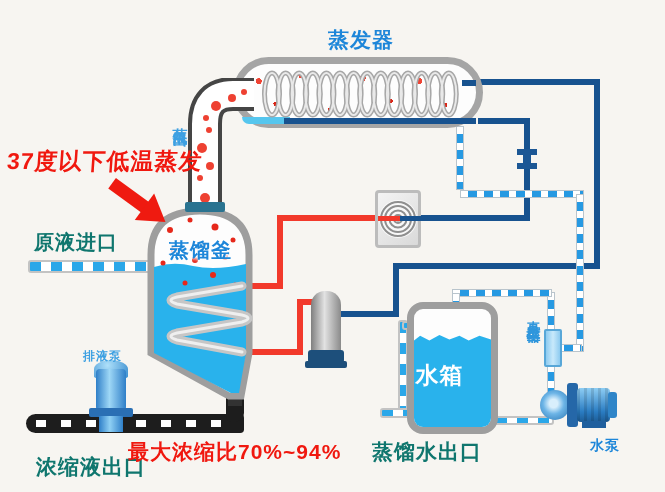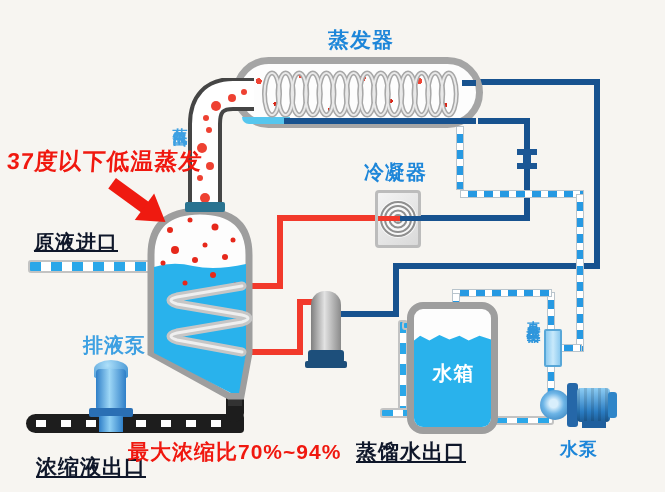--- a/index.html
+++ b/index.html
@@ -15,21 +15,21 @@
   .pr{position:absolute;background:var(--red);z-index:1;}
   .stub{z-index:4 !important;}
   .dwB{position:absolute;background:#2699e2;border:1px solid #b9c4cc;z-index:2;}
   .dwB.h{background-image:repeating-linear-gradient(90deg,#fff 0 7px,rgba(255,255,255,0) 7px 16px);}
   .dwB.v{background-image:repeating-linear-gradient(180deg,#fff 0 7px,rgba(255,255,255,0) 7px 16px);}
   .dwW{position:absolute;background:#fff;border:2px solid #c3c3c3;z-index:2;border-radius:3px;}
   .dwW.h{background-image:repeating-linear-gradient(90deg,#2aa7e9 0 11px,rgba(255,255,255,0) 11px 21px);}
   .dwW.v{background-image:repeating-linear-gradient(180deg,#2aa7e9 0 11px,rgba(255,255,255,0) 11px 21px);}
   
   .lbl{position:absolute;font-weight:bold;color:var(--blue);white-space:nowrap;z-index:5;letter-spacing:1px;}
-  .lbl.black{color:#0f172a;text-decoration:underline;}
+  .lbl.black{color:#0f766e;}
   .lbl.red{color:var(--note);}
   .lbl.light{color:var(--lblue);}
   .vtxt{writing-mode:vertical-rl;text-orientation:upright;letter-spacing:2px;}
   
   .evap{position:absolute;left:233px;top:57px;width:250px;height:71px;background:#fdfdfd;
         border:7px solid var(--gray);border-radius:38px;z-index:3;box-sizing:border-box;}
   .evap-speck,.kettle-wrap,.steam-svg{z-index:4;}
   .tank{position:absolute;left:407px;top:302px;width:91px;height:132px;background:#fdfdfd;
         border:7px solid #9e9e9e;border-radius:16px;z-index:3;box-sizing:border-box;overflow:hidden;}
   .tank-water{position:absolute;left:0;top:24px;right:0;bottom:0;background:var(--water);
@@ -217,21 +217,21 @@
   <div class="valve" style="left:523px;top:152px;width:8px;height:14px"></div>
   <div class="valve" style="left:517px;top:163px;width:20px;height:6px"></div>
 
   <div class="comp-body"></div>
   <div class="comp-cap"></div>
   <div class="comp-base"></div>
 
   <div class="tank">
     <div class="tank-water"></div>
   </div>
-  <div class="lbl" style="left:408px;top:360px;width:91px;text-align:center;font-size:20px;color:#fff;z-index:5">水箱</div>
+  <div class="lbl" style="left:394px;top:360px;width:91px;text-align:center;font-size:23px;color:#fff;z-index:5">水箱</div>
 
   <div class="vg"></div>
 
   <div class="dpump">
     <div class="dp-dome"></div>
     <div class="dp-body"></div>
     <div class="dp-collar"></div>
     <div class="dp-col"></div>
   </div>
 
@@ -244,24 +244,24 @@
   </div>
 
   <svg class="abs" style="left:104px;top:164px;z-index:5" width="86" height="70" viewBox="0 0 86 70">
     <g transform="rotate(36 10 20)" fill="#ef1a10">
       <rect x="8" y="14" width="42" height="13"></rect>
       <polygon points="48,4 48,37 74,20.5"></polygon>
     </g>
   </svg>
 
   <div class="lbl" style="left:328px;top:26px;font-size:21px">蒸发器</div>
-  <div class="lbl" style="left:364px;top:159px;font-size:20px">冷凝器</div>
   <div class="lbl light vtxt" style="left:170px;top:116px;font-size:15px">蒸气出口</div>
+  <div class="lbl" style="left:169px;top:237px;font-size:20px;text-shadow:0 0 3px #fff,0 0 3px #fff,0 0 4px #fff">蒸馏釜</div>
   <div class="lbl black" style="left:34px;top:229px;font-size:20px">原液进口</div>
-  <div class="lbl light" style="left:83px;top:332px;font-size:20px">排液泵</div>
+  <div class="lbl light" style="left:83px;top:348px;font-size:12px">排液泵</div>
   <div class="lbl black" style="left:36px;top:453px;font-size:21px">浓缩液出口</div>
   <div class="lbl red" style="left:128px;top:438px;font-size:21px">最大浓缩比70%~94%</div>
-  <div class="lbl black" style="left:356px;top:438px;font-size:21px">蒸馏水出口</div>
-  <div class="lbl" style="left:560px;top:437px;font-size:18px">水泵</div>
+  <div class="lbl black" style="left:372px;top:438px;font-size:21px">蒸馏水出口</div>
+  <div class="lbl" style="left:590px;top:437px;font-size:14px">水泵</div>
   <div class="lbl vtxt" style="left:525px;top:310px;font-size:14px;color:#2f96dc">真空发生器</div>
   <div class="lbl red" style="left:7px;top:146px;font-size:23px;transform:skewX(-4deg)">37度以下低温蒸发</div>
 
 </div>
 
 </body></html>

